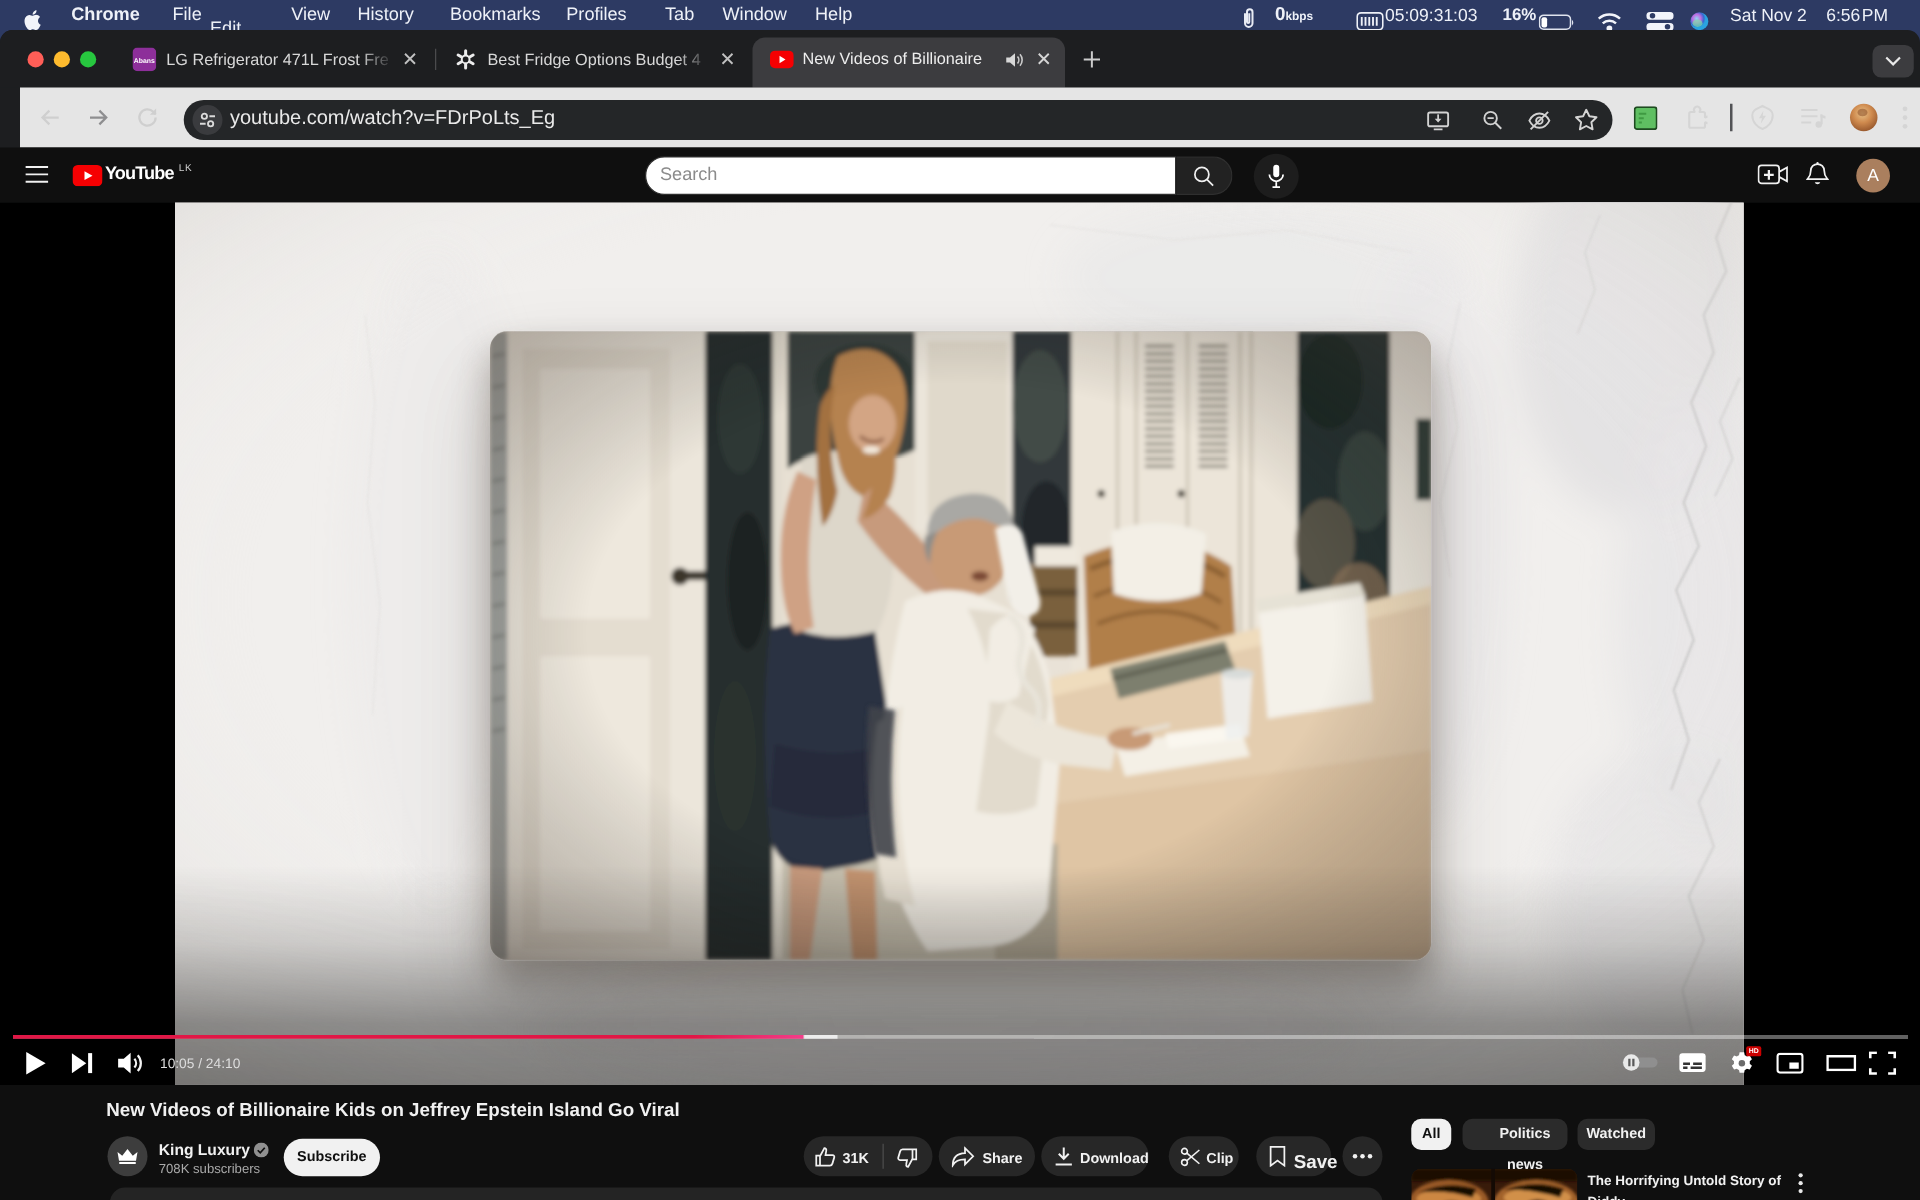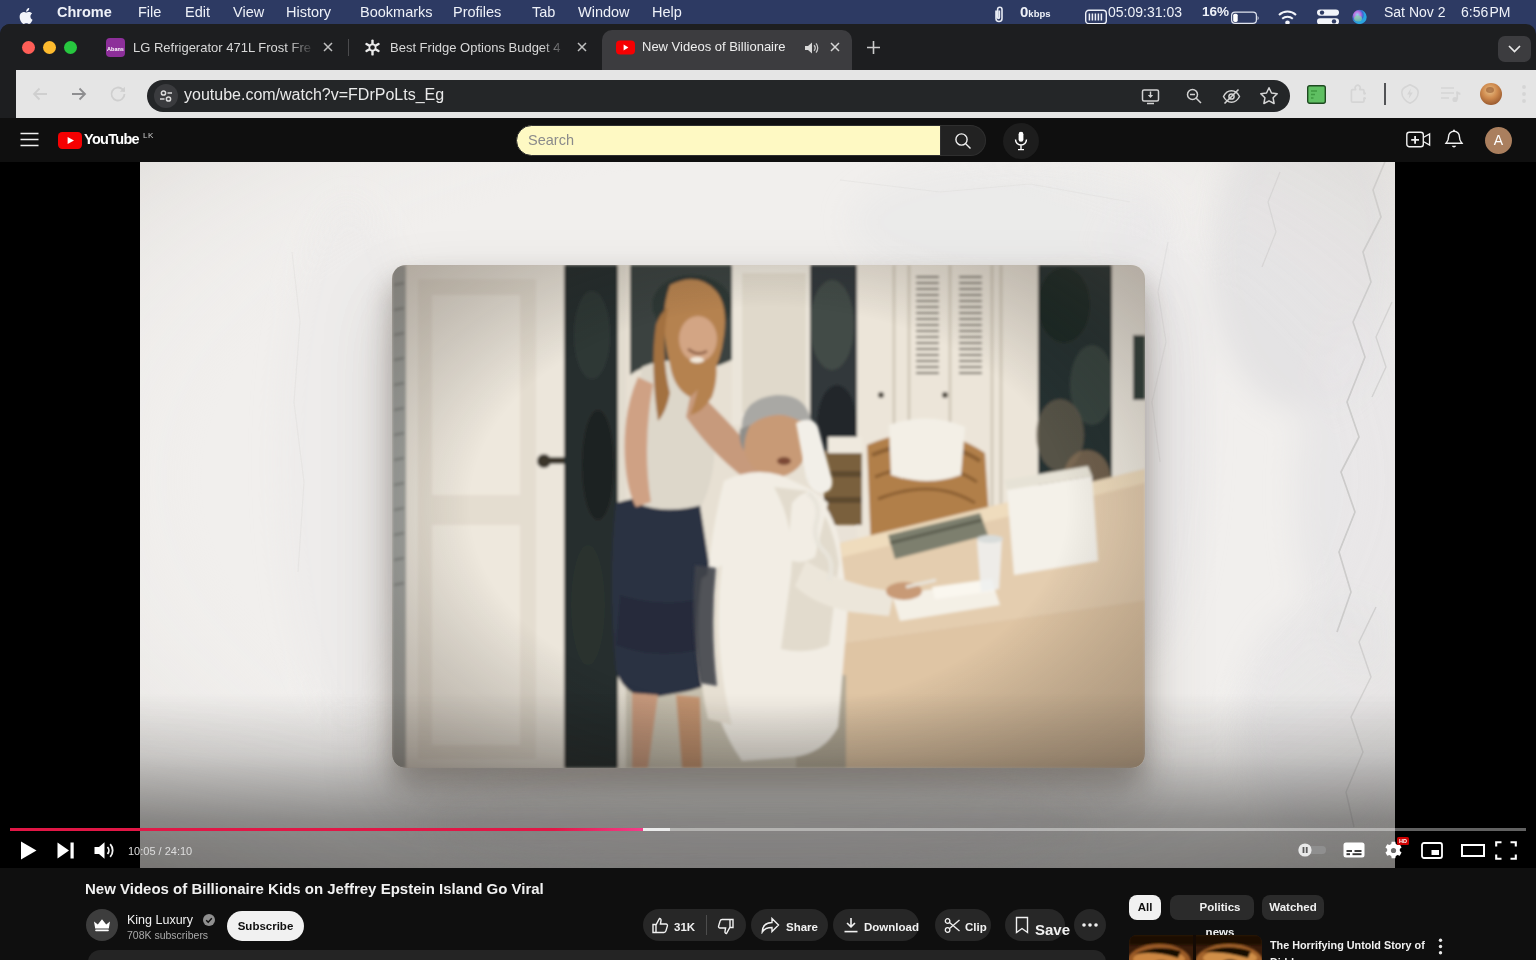--- a/index.html
+++ b/index.html
@@ -14,21 +14,21 @@
 .light { position:absolute; top:17px; width:13px; height:13px; border-radius:50%; }
 
 .tabactive { position:absolute; left:602px; top:6px; width:250px; height:40px; background:#3c3c3f; border-radius:10px 10px 0 0; }
 .tabtitle { position:absolute; top:16px; white-space:nowrap; overflow:hidden; color:#d8d8d8; font-size:13px; }
 
 .toolbar { position:absolute; top:46px; left:0; width:1536px; height:48px; background:#e5e5e5;margin-left:16px; }
 .urlpill { position:absolute; left:131px; top:10px; width:1143px; height:32px; border-radius:16px; background:#242628; }
 .urltext { position:absolute; left:37px; top:6px; color:#eaeaea; font-size:16px; }
 
 .ytheader { position:absolute; top:94px; left:0; width:1536px; height:44px; background:#0f0f0f; }
-.search { position:absolute; left:516px; top:7px; width:425px; height:31px; border-radius:16px 0 0 16px; background:#fef9c3; border:1px solid #2f2f2f; }
+.search { position:absolute; left:516px; top:7px; width:425px; height:31px; border-radius:16px 0 0 16px; background:#ffffff; border:1px solid #2f2f2f; }
 .searchbtn { position:absolute; left:941px; top:7px; width:45px; height:31px; border-radius:0 16px 16px 0; background:#222; border:1px solid #2f2f2f; border-left:none; }
 
 .player { position:absolute; top:138px; left:0; width:1536px; height:706px; background:#000; }
 .videoarea { position:absolute; left:140px; top:0; width:1255px; height:706px; background:#efedeb; overflow:hidden; }
 .photo { position:absolute; left:252px; top:103px; width:753px; height:503px; border-radius:14px; overflow:hidden;
   box-shadow:0 16px 28px rgba(70,60,50,.38), 0 36px 70px rgba(70,60,50,.22); }
 .grad { position:absolute; left:0; bottom:0; width:1255px; height:175px;
   background:linear-gradient(to bottom, rgba(0,0,0,0) 0%, rgba(0,0,0,.14) 35%, rgba(0,0,0,.40) 72%, rgba(0,0,0,.46) 100%); }
 .progress { position:absolute; left:10px; top:666px; width:1516px; height:3px; background:rgba(255,255,255,.38); }
 .prgred { position:absolute; left:0; top:0; height:3px; width:633px; background:linear-gradient(to right,#e11746 0%,#e11746 86%,#f43d8a 100%); }
@@ -43,21 +43,21 @@
   font-size:11.5px; font-weight:bold; line-height:25px; text-align:center; }
 </style>
 </head>
 <body>
 <div class="menubar">
   <svg class="mb" style="left:19px;top:4px;" width="15" height="17" viewBox="0 0 15 17">
     <path fill="#f2f4fa" d="M11.4 9.1c0-2 1.6-3 1.7-3.1-.9-1.4-2.4-1.6-2.9-1.6-1.2-.1-2.4.7-3 .7-.6 0-1.6-.7-2.6-.7C3.3 4.5 2 5.3 1.3 6.5c-1.4 2.4-.4 6 1 8 .7 1 1.5 2.1 2.5 2 1-.1 1.4-.7 2.6-.7 1.2 0 1.6.7 2.6.7 1.1 0 1.8-1 2.4-2 .8-1.1 1.1-2.2 1.1-2.3-.1 0-2.1-.8-2.1-3.1zM9.4 3.1c.5-.7.9-1.6.8-2.5-.8 0-1.7.5-2.3 1.2-.5.6-.9 1.5-.8 2.4.9.1 1.8-.4 2.3-1.1z"></path>
   </svg>
   <div class="mb" style="left:57px;font-weight:bold;">Chrome</div>
   <div class="mb" style="left:138px;">File</div>
-  <div class="mb" style="left:185px;">Edit</div>
+  <div class="mb" style="left:168px;margin-top:11px;">Edit</div>
   <div class="mb" style="left:233px;">View</div>
   <div class="mb" style="left:286px;">History</div>
   <div class="mb" style="left:360px;">Bookmarks</div>
   <div class="mb" style="left:453px;">Profiles</div>
   <div class="mb" style="left:532px;">Tab</div>
   <div class="mb" style="left:578px;">Window</div>
   <div class="mb" style="left:652px;">Help</div>
   <svg class="mb" style="left:992px;top:3px;" width="14" height="18" viewBox="0 0 14 18">
     <path fill="none" stroke="#e8ebf4" stroke-width="1.6" d="M4 4.5 v8 a3 3 0 0 0 6 0 v-9 a2.2 2.2 0 0 0 -4.4 0 v8 a0.9 0.9 0 0 0 1.8 0 v-7"></path>
   </svg>
@@ -570,21 +570,21 @@
       </g>
     </svg>
   </div>
   <div class="below">
     <div class="vtitle">New Videos of Billionaire Kids on Jeffrey Epstein Island Go Viral</div>
     <div style="position:absolute;left:86px;top:41px;width:32px;height:32px;border-radius:50%;background:#3d3d3d;"></div>
     <svg style="position:absolute;left:93px;top:50px;" width="18" height="14" viewBox="0 0 18 14">
       <path fill="#fff" d="M1 3.5 L4.8 6.5 L9 1.2 L13.2 6.5 L17 3.5 L15.8 10.5 H2.2 Z"></path>
       <rect x="2.2" y="11.5" width="13.6" height="1.7" rx="0.8" fill="#fff"></rect>
     </svg>
-    <div style="position:absolute;left:127px;top:45px;color:#f1f1f1;font-size:12.5px;font-weight:normal;">King Luxury</div>
+    <div style="position:absolute;left:127px;top:45px;color:#f1f1f1;font-size:12.5px;font-weight:bold;">King Luxury</div>
     <svg style="position:absolute;left:203px;top:46px;" width="12" height="12" viewBox="0 0 12 12">
       <circle cx="6" cy="6" r="6" fill="#909090"></circle>
         <path fill="none" stroke="#0f0f0f" stroke-width="1.4" d="M3.2 6.2 L5.2 8.2 L8.8 4.2"></path>
     </svg>
     <div style="position:absolute;left:127px;top:61px;color:#aaa;font-size:10.5px;">708K subscribers</div>
     <div style="position:absolute;left:227px;top:43px;width:77px;height:30px;border-radius:15px;background:#f1f1f1;color:#0f0f0f;font-size:11.5px;font-weight:bold;text-align:center;line-height:30px;">Subscribe</div>
 
     <div class="pill" style="left:643px;width:103px;"></div>
     <svg style="position:absolute;left:652px;top:49px;" width="17" height="17" viewBox="0 0 17 17">
       <path fill="none" stroke="#f1f1f1" stroke-width="1.4" d="M1 7.5 h3 v8 H1 z M4 14.5 V8 l3.5-6.5 c1 0 1.8 0.8 1.5 2.2 L8.4 7 h5.6 c1 0 1.7 0.9 1.4 1.9 l-1.5 5 c-0.3 1-1 1.6-2 1.6 H4 z"></path>

